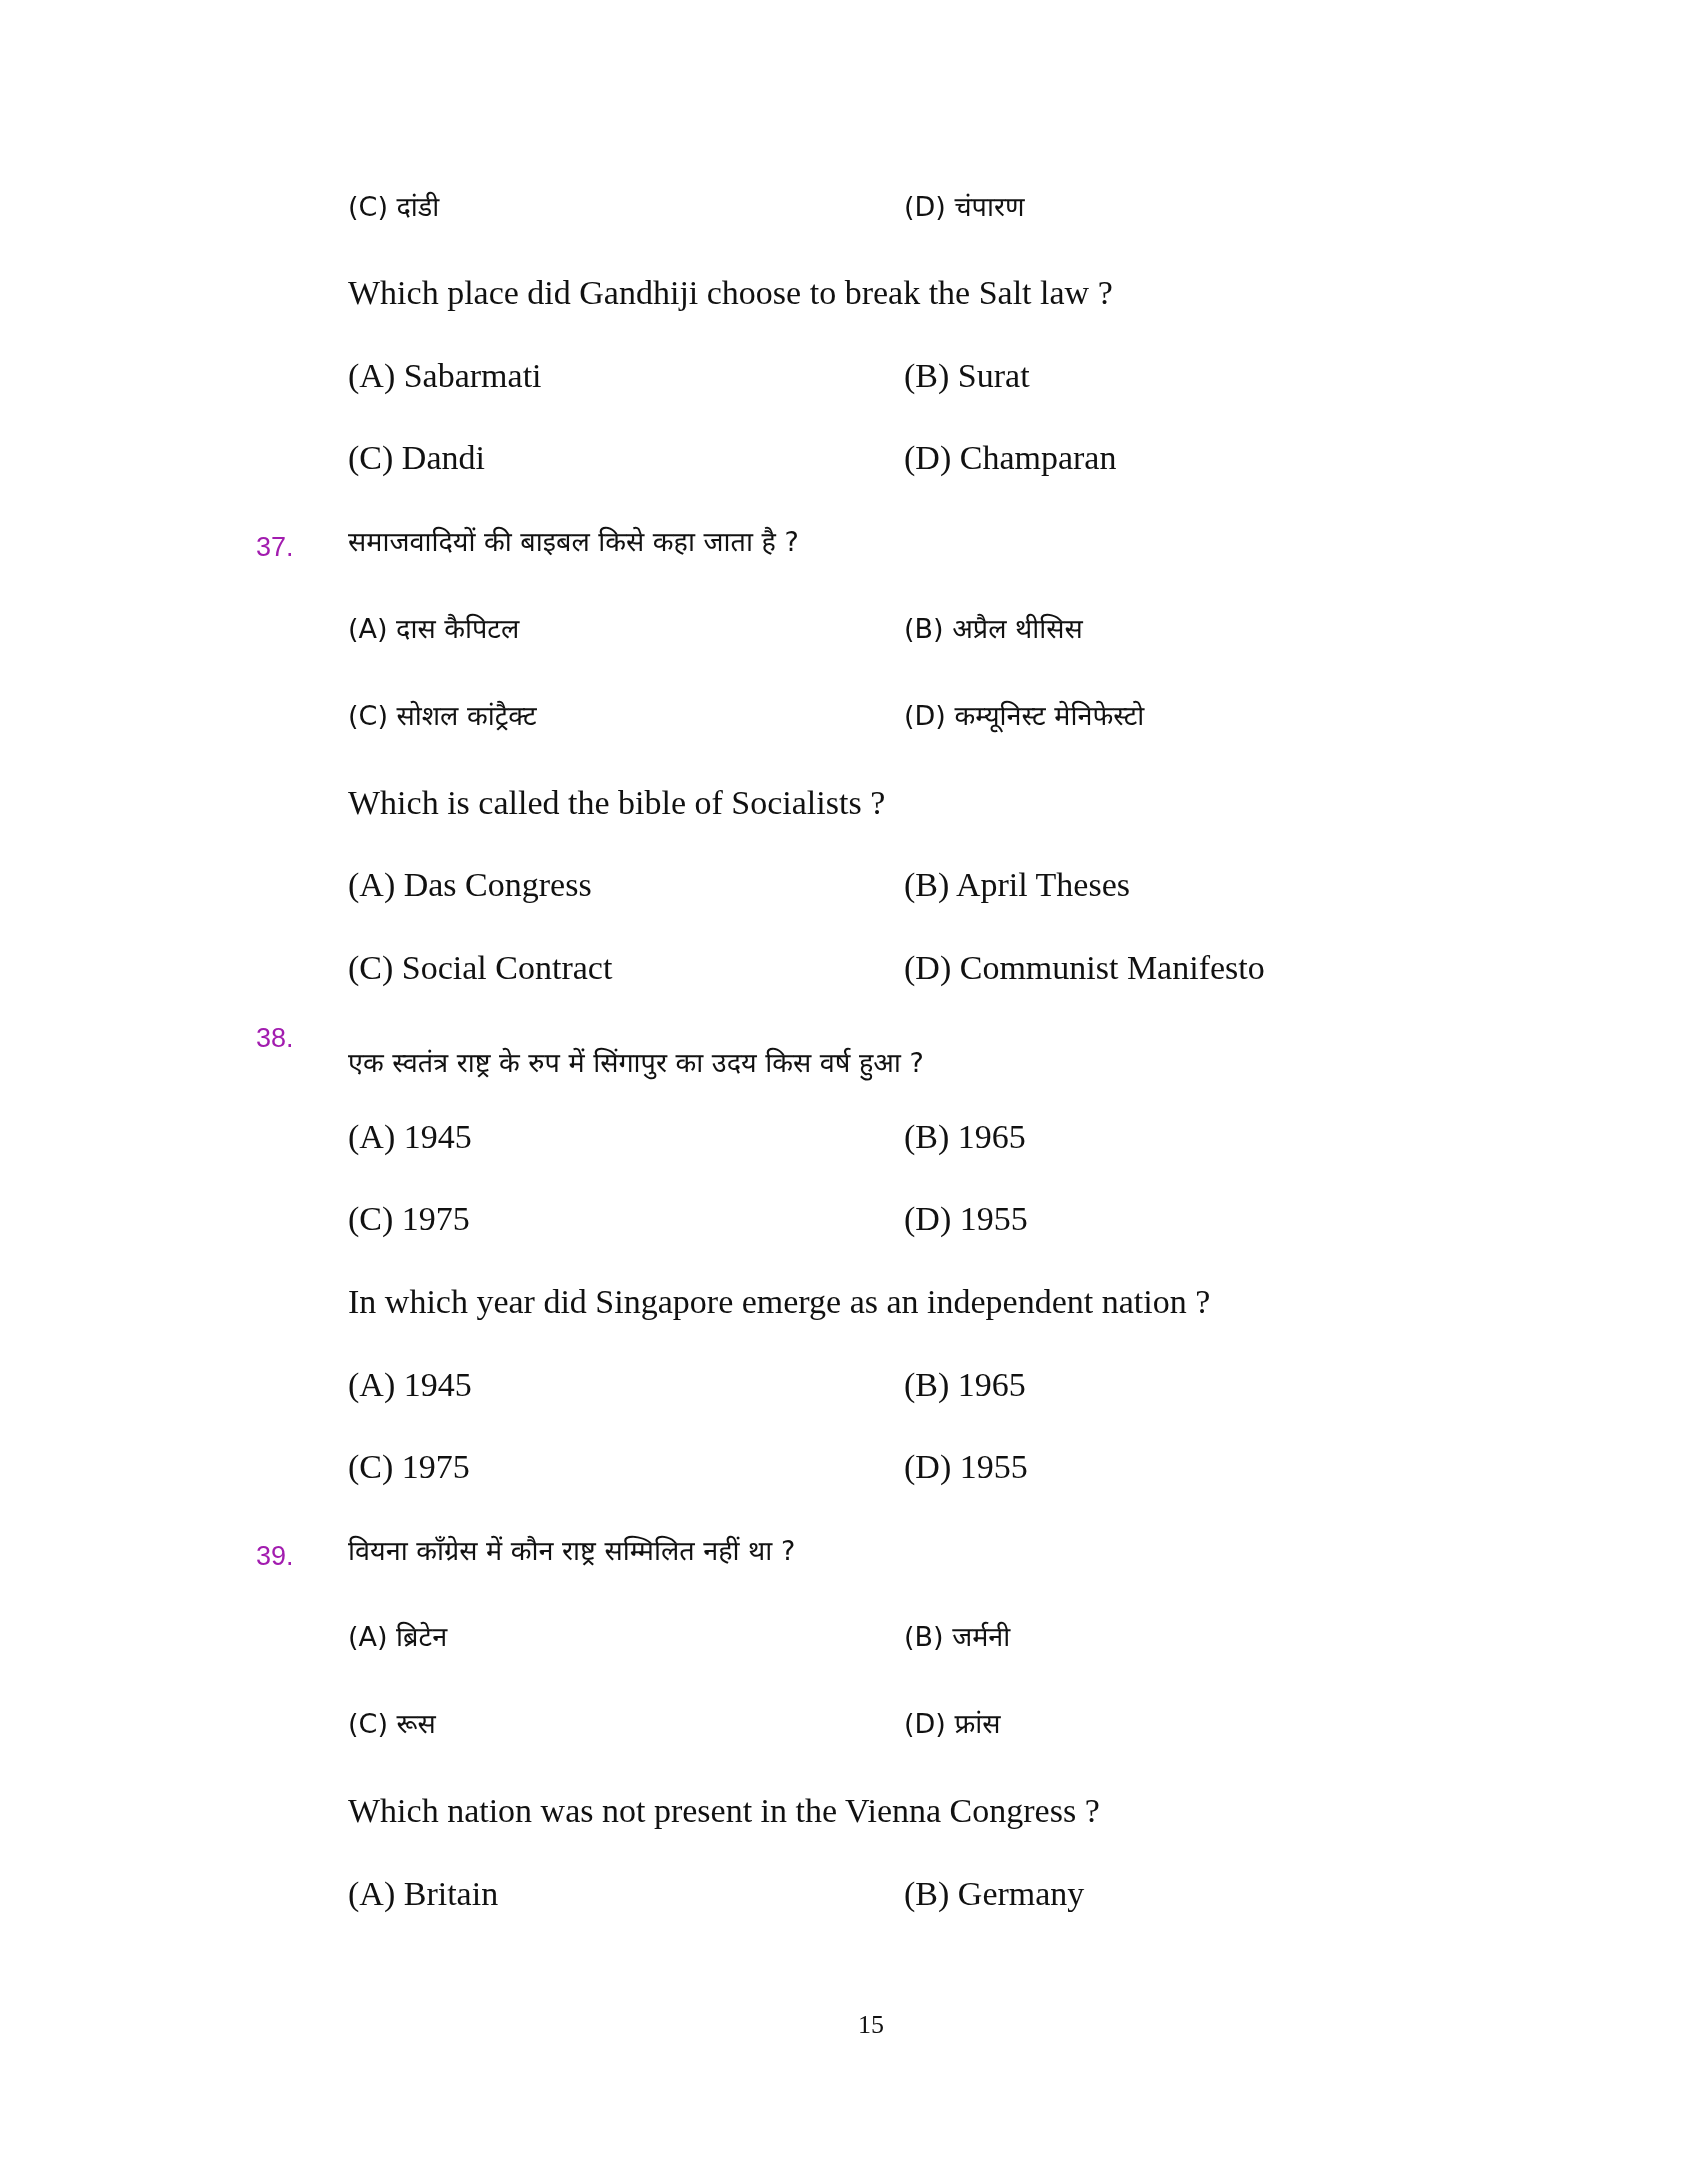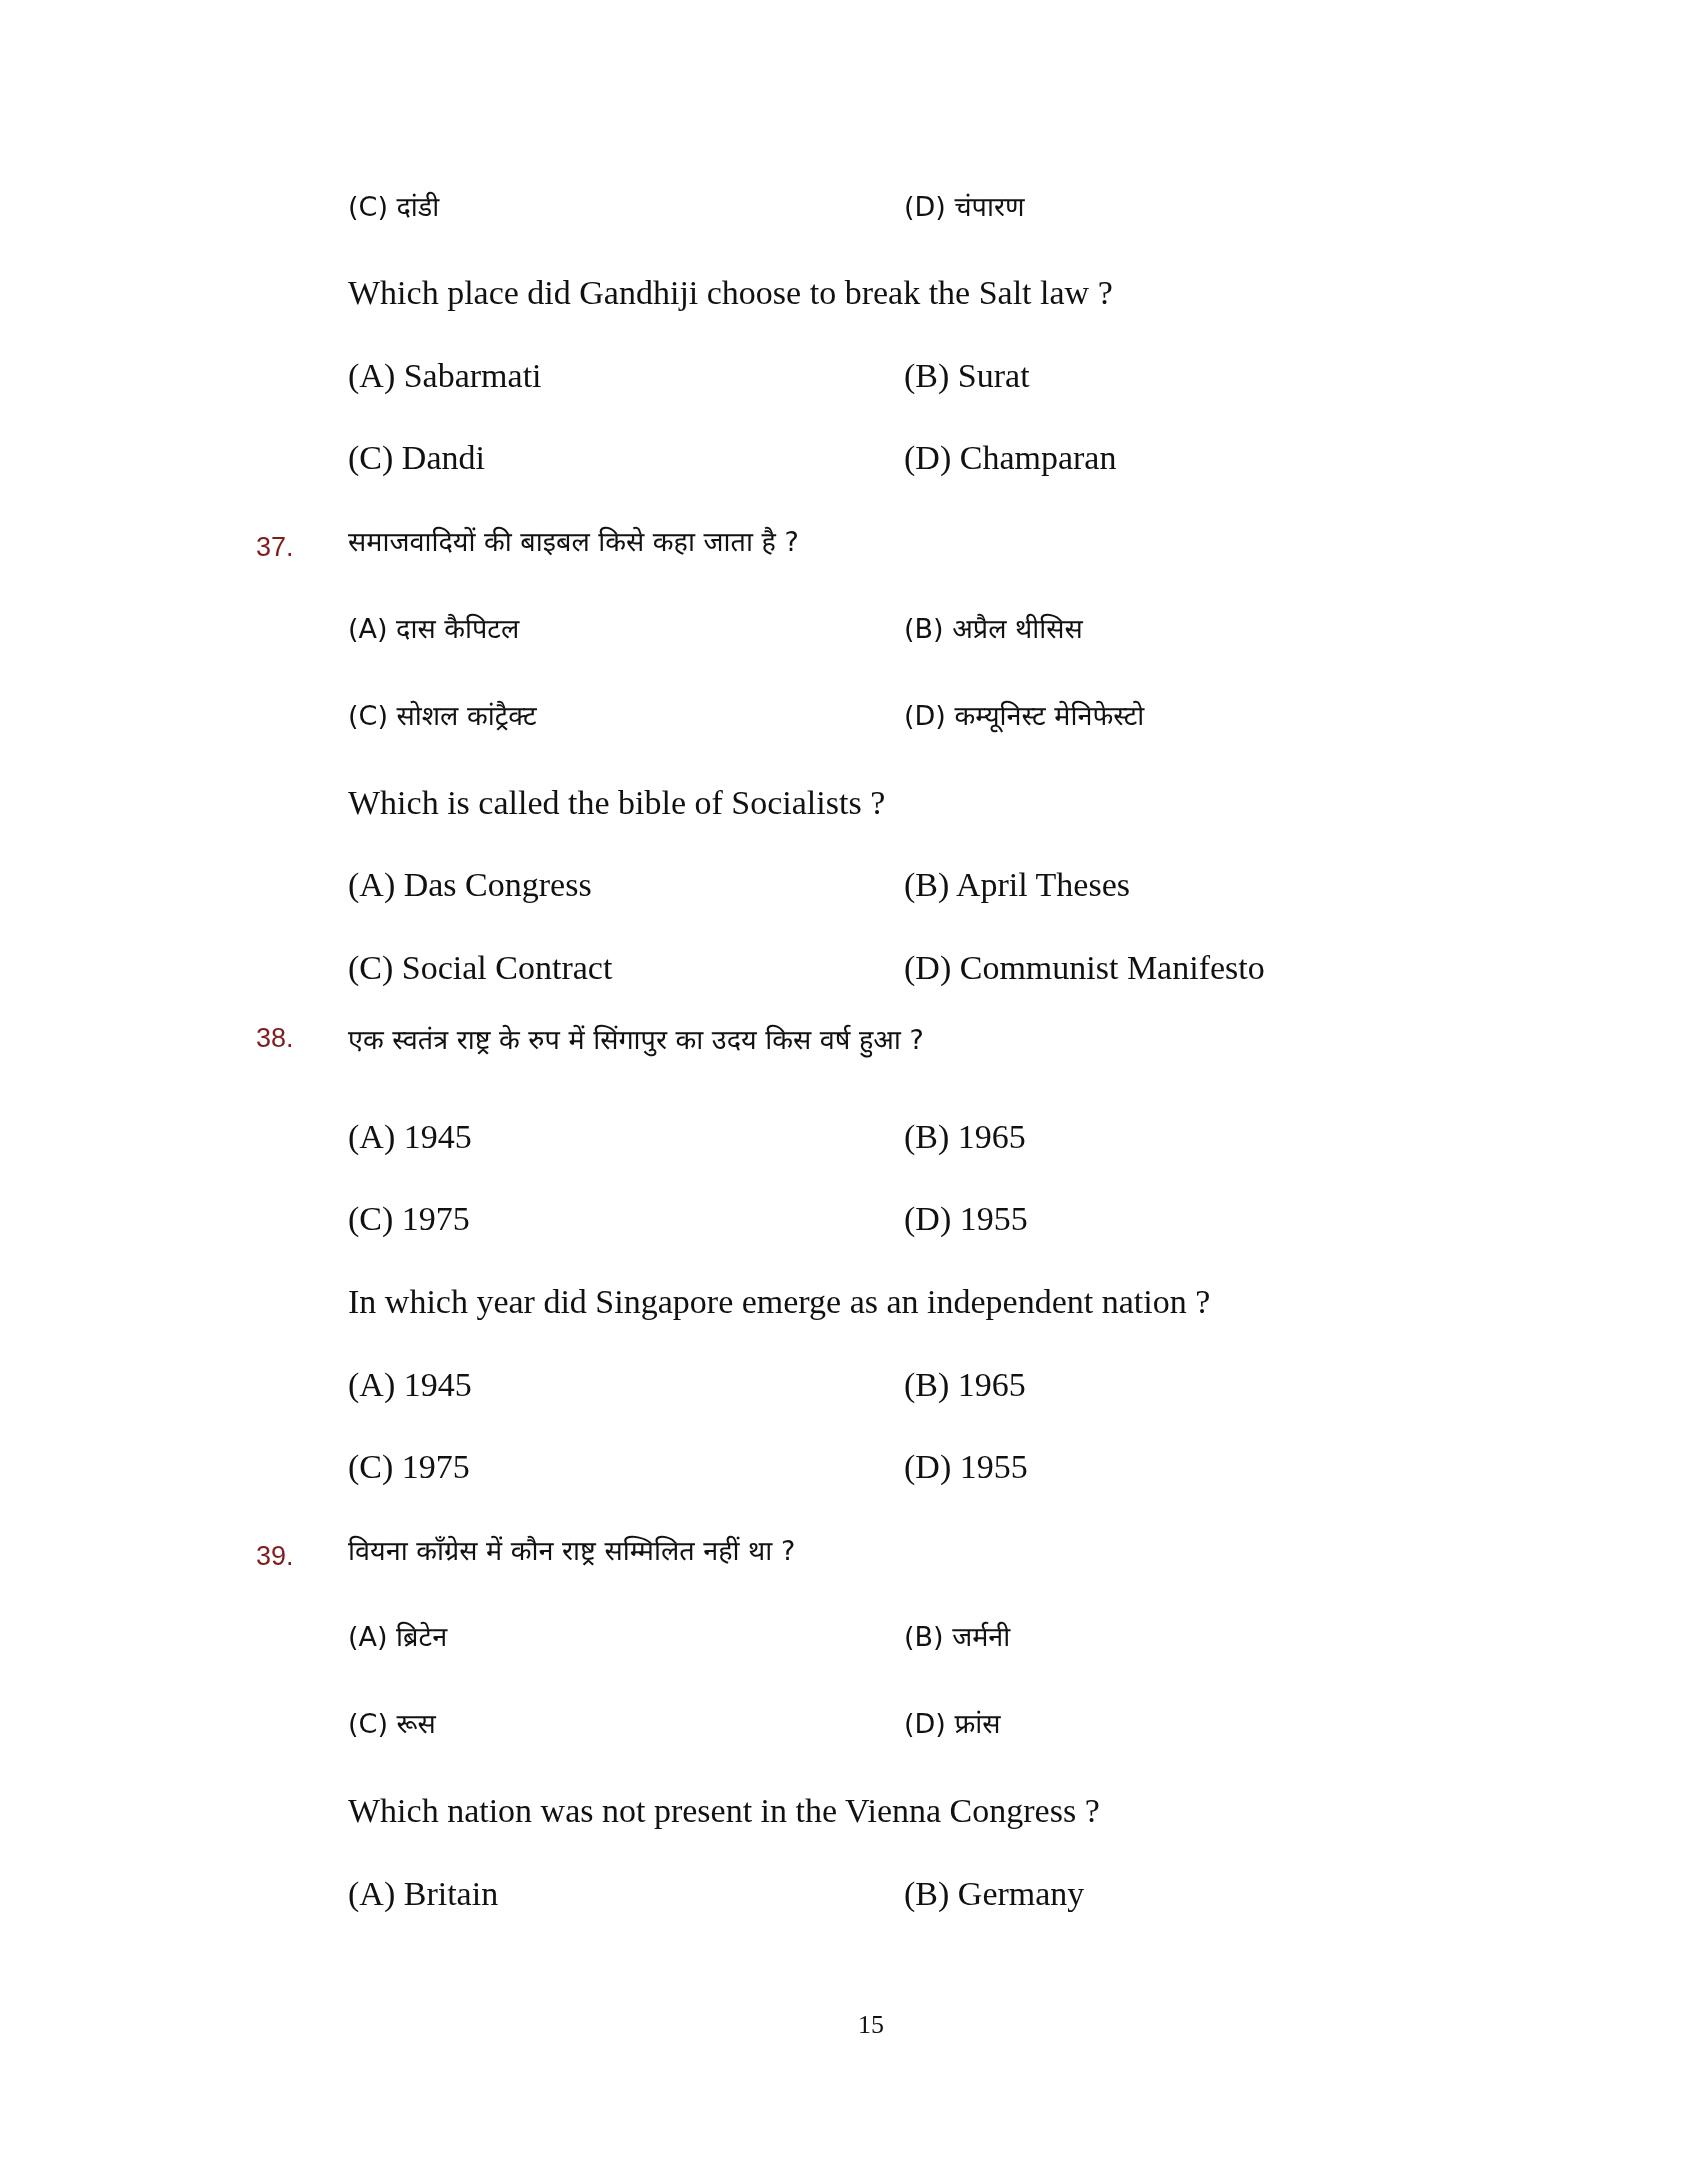--- a/index.html
+++ b/index.html
@@ -15,21 +15,21 @@
       white-space: nowrap;
       transform: translateY(-25px);
     }
     .hi { font-family: "DejaVu Sans", "Liberation Sans", sans-serif; font-size: 27px; }
     .qnum {
       position: absolute;
       height: 50px;
       line-height: 50px;
       font-family: "Liberation Sans", sans-serif;
       font-size: 27px;
-      color: #7f1d1d;
+      color: #a21caf;
       left: 256px;
       transform: translateY(-22px);
       text-align: right;
     }
     .col-l { left: 348px; }
     .col-r { left: 904px; }
     .pagenum {
       position: absolute;
       left: 0; width: 1742px; text-align: center;
       top: 2010px;
@@ -57,21 +57,21 @@
   <div class="line hi col-r" style="top:629px">(B) अप्रैल थीसिस</div>
   <div class="line hi col-l" style="top:716px">(C) सोशल कांट्रैक्ट</div>
   <div class="line hi col-r" style="top:716px">(D) कम्यूनिस्ट मेनिफेस्टो</div>
   <div class="line col-l" style="top:803px">Which is called the bible of Socialists ?</div>
   <div class="line col-l" style="top:885px">(A) Das Congress</div>
   <div class="line col-r" style="top:885px">(B) April Theses</div>
   <div class="line col-l" style="top:968px">(C) Social Contract</div>
   <div class="line col-r" style="top:968px">(D) Communist Manifesto</div>
 
   <div class="qnum" style="top:1035px">38.</div>
-  <div class="line hi col-l" style="top:1040px">एक स्वतंत्र राष्ट्र के रुप में सिंगापुर का उदय किस वर्ष हुआ ?</div>
+  <div class="line hi col-l" style="top:1063px">एक स्वतंत्र राष्ट्र के रुप में सिंगापुर का उदय किस वर्ष हुआ ?</div>
   <div class="line col-l" style="top:1137px">(A) 1945</div>
   <div class="line col-r" style="top:1137px">(B) 1965</div>
   <div class="line col-l" style="top:1219px">(C) 1975</div>
   <div class="line col-r" style="top:1219px">(D) 1955</div>
   <div class="line col-l" style="top:1302px">In which year did Singapore emerge as an independent nation ?</div>
   <div class="line col-l" style="top:1385px">(A) 1945</div>
   <div class="line col-r" style="top:1385px">(B) 1965</div>
   <div class="line col-l" style="top:1467px">(C) 1975</div>
   <div class="line col-r" style="top:1467px">(D) 1955</div>
 

